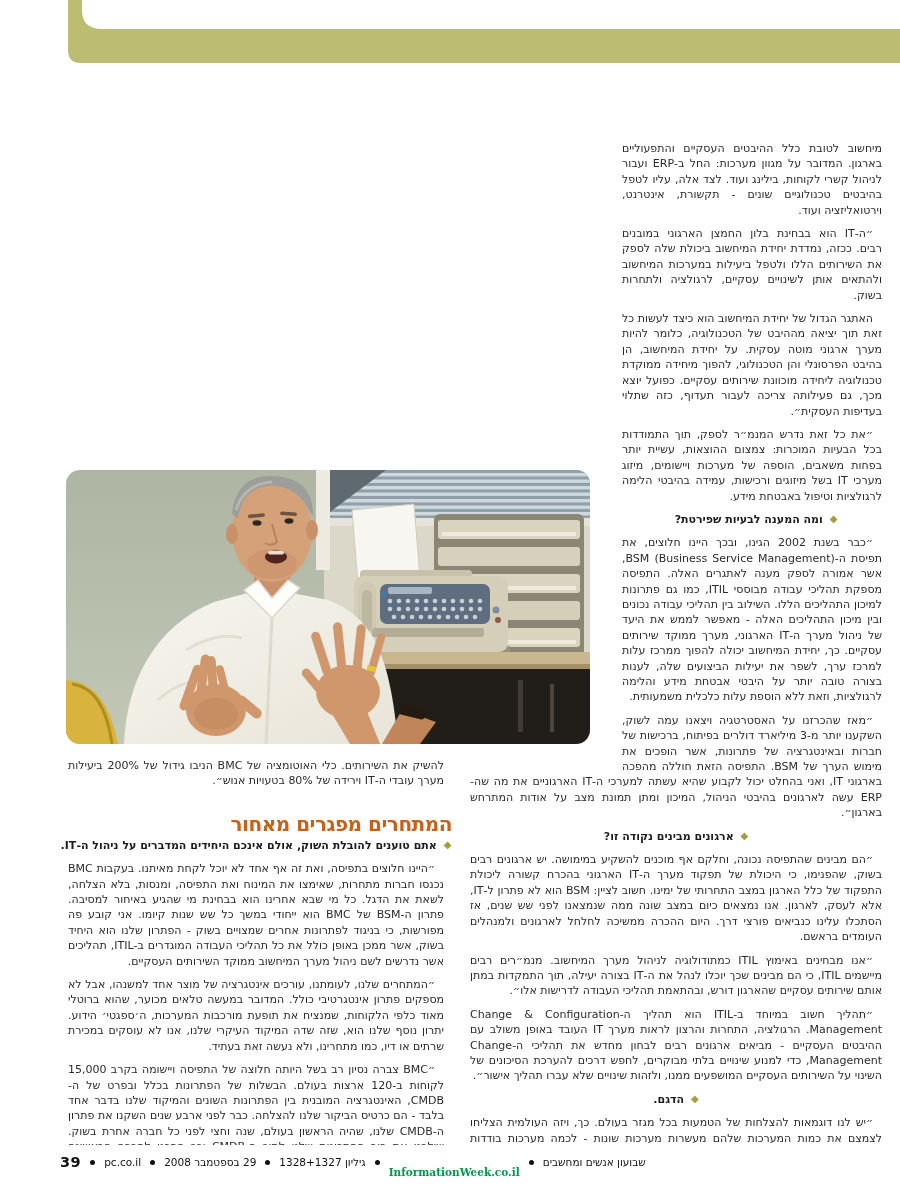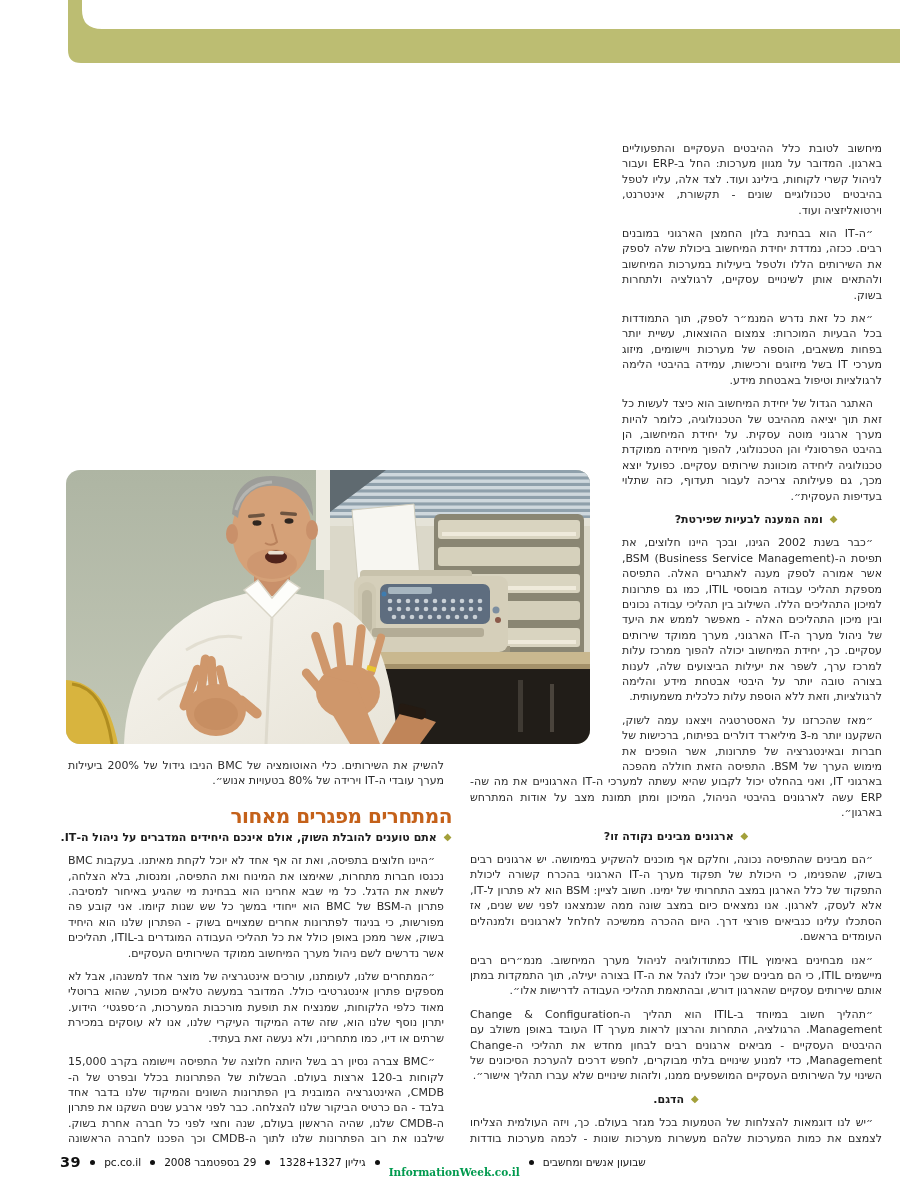--- a/index.html
+++ b/index.html
@@ -15,21 +15,21 @@
     direction:rtl;text-align:justify;
     font-size:11px;line-height:15.4px;color:#2b2b2b;
   }
   #col-right{left:462px;width:428px;}
   #col-left{left:60px;width:392px;}
   .para{margin:8px;text-indent:9px;}
   .para.noindent{text-indent:0;}
   .question{margin:2px 0 0 0;font-weight:bold;color:#1c1c1c;text-align:center;text-indent:0;}
   .diamond{font-size:10px;margin-left:3px;position:relative;top:-1px;}
   .sec-heading{
-    margin:16px 0 3px 0;font-size:20px;line-height:22px;font-weight:bold;
+    margin:24px 0 3px 0;font-size:20px;line-height:22px;font-weight:bold;
     text-align:right;letter-spacing:-0.5px;
   }
   
   .photo-notch{float:left;width:150px;height:292px;margin-top:337px;margin-right:10px;}
   .photo-block{float:left;width:100%;height:288px;margin-top:337px;}
   
   #photo{
     position:absolute;left:66px;top:470px;width:524px;height:274px;
     border-radius:14px;overflow:hidden;
   }
@@ -51,22 +51,22 @@
 <div id="banner">
   <svg width="832" height="63" viewBox="0 0 832 63" xmlns="http://www.w3.org/2000/svg">
     <path id="banner-path" d="M0,0 L14,0 L14,10 Q14,29 34,29 L832,29 L832,63 L13,63 Q0,63 0,50 Z" fill="#bcbd72"></path>
   </svg>
 </div>
 
 <div class="col" id="col-right">
   <div class="photo-notch"></div>
 <p class="para noindent">מיחשוב לטובת כלל ההיבטים העסקיים והתפעוליים בארגון. המדובר על מגוון מערכות: החל ב-ERP ועבור לניהול קשרי לקוחות, בילינג ועוד. לצד אלה, עליו לטפל בהיבטים טכנולוגיים שונים - תקשורת, אינטרנט, וירטואליזציה ועוד.</p>
     <p class="para">״ה-IT הוא בבחינת בלון החמצן הארגוני במובנים רבים. ככזה, נמדדת יחידת המיחשוב ביכולת שלה לספק את השירותים הללו ולטפל ביעילות במערכות המיחשוב ולהתאים אותן לשינויים עסקיים, לרגולציה ולתחרות בשוק.</p>
+    <p class="para">האתגר הגדול של יחידת המיחשוב הוא כיצד לעשות כל זאת תוך יציאה מההיבט של הטכנולוגיה, כלומר להיות מערך ארגוני מוטה עסקית. על יחידת המיחשוב, הן בהיבט הפרסונלי והן הטכנולוגי, להפוך מיחידה ממוקדת טכנולוגיה ליחידה מוכוונת שירותים עסקיים. כפועל יוצא מכך, גם פעילותה צריכה לעבור תעדוף, כזה שתלוי בעדיפות העסקית״.</p>
     <p class="para">״את כל זאת נדרש המנמ״ר לספק, תוך התמודדות בכל הבעיות המוכרות: צמצום ההוצאות, עשיית יותר בפחות משאבים, הוספה של מערכות ויישומים, מיזוג מערכי IT בשל מיזוגים ורכישות, עמידה בהיבטי הלימה לרגולציות וטיפול באבטחת מידע.</p>
-    <p class="para">האתגר הגדול של יחידת המיחשוב הוא כיצד לעשות כל זאת תוך יציאה מההיבט של הטכנולוגיה, כלומר להיות מערך ארגוני מוטה עסקית. על יחידת המיחשוב, הן בהיבט הפרסונלי והן הטכנולוגי, להפוך מיחידה ממוקדת טכנולוגיה ליחידה מוכוונת שירותים עסקיים. כפועל יוצא מכך, גם פעילותה צריכה לעבור תעדוף, כזה שתלוי בעדיפות העסקית״.</p>
     <p class="question"><span class="diamond" style="color: rgb(163, 160, 58);">◆</span> ומה המענה לבעיות שפירטת?</p>
     <p class="para">״כבר בשנת 2002 הגינו, ובכך היינו חלוצים, את תפיסת ה-BSM (Business Service Management), אשר אמורה לספק מענה לאתגרים האלה. התפיסה מספקת תהליכי עבודה מבוססי ITIL, כמו גם פתרונות למיכון התהליכים הללו. השילוב בין תהליכי עבודה נכונים ובין מיכון התהליכים האלה - מאפשר לממש את היעד של ניהול מערך ה-IT הארגוני, מערך ממוקד שירותים עסקיים. כך, יחידת המיחשוב יכולה להפוך ממרכז עלות למרכז ערך, לשפר את יעילות הביצועים שלה, לענות בצורה טובה יותר על היבטי אבטחת מידע והלימה לרגולציות, וזאת ללא הוספת עלות כלכלית משמעותית.</p>
     <p class="para">״מאז שהכרזנו על האסטרטגיה ויצאנו עמה לשוק, השקענו יותר מ-3 מיליארד דולרים בפיתוח, ברכישות של חברות ובאינטגרציה של פתרונות, אשר הופכים את מימוש הערך של BSM. התפיסה הזאת חוללה מהפכה בארגוני IT, ואני בהחלט יכול לקבוע שהיא עשתה למערכי ה-IT הארגוניים את מה שה-ERP עשה לארגונים בהיבטי הניהול, המיכון ומתן תמונת מצב על אודות המתרחש בארגון״.</p>
     <p class="question"><span class="diamond" style="color: rgb(163, 160, 58);">◆</span> ארגונים מבינים נקודה זו?</p>
     <p class="para">״הם מבינים שהתפיסה נכונה, וחלקם אף מוכנים להשקיע במימושה. יש ארגונים רבים בשוק, שהפנימו, כי היכולת של תפקוד מערך ה-IT הארגוני בהכרח קשורה ליכולת התפקוד של כלל הארגון במצב התחרותי של ימינו. חשוב לציין: BSM הוא לא פתרון ל-IT, אלא לעסק, לארגון. אנו נמצאים כיום במצב שונה ממה שנמצאנו לפני שש שנים, אז הסתכלו עלינו כנביאים פורצי דרך. היום ההכרה ממשיכה לחלחל לארגונים ולמנהלים העומדים בראשם.</p>
     <p class="para">״אנו מבחינים באימוץ ITIL כמתודולוגיה לניהול מערך המיחשוב. מנמ״רים רבים מיישמים ITIL, כי הם מבינים שכך יוכלו לנהל את ה-IT בצורה יעילה, תוך התמקדות במתן אותם שירותים עסקיים שהארגון דורש, ובהתאמת תהליכי העבודה לדרישות אלו״.</p>
     <p class="para">״תהליך חשוב במיוחד ב-ITIL הוא תהליך ה-Change &amp; Configuration Management. הרגולציה, התחרות והרצון לראות מערך IT העובד באופן משולב עם ההיבטים העסקיים - מביאים ארגונים רבים לבחון מחדש את תהליכי ה-Change Management, כדי למנוע שינויים בלתי מבוקרים, לחפש דרכים להערכת הסיכונים של השינוי על השירותים העסקיים המושפעים ממנו, ולזהות שינויים שלא עברו תהליך אישור״.</p>
     <p class="question"><span class="diamond" style="color: rgb(163, 160, 58);">◆</span> הדגם.</p>
     <p class="para">״יש לנו דוגמאות להצלחות של הטמעות בכל מגזר בעולם. כך, ויזה העולמית הצליחו לצמצם את כמות המערכות שלהם מעשרות מערכות שונות - לכמה מערכות בודדות היושבות על פלטפורמה אחת. הם הפחיתו ביותר מ-10% את עלויות ניהול המיחשוב שלהם. מוטורולה העולמית קיצרו את זמן ההתאוששות שלהם מנפילות ב-30%. לקוחות BMC מענף הטלקומוניקציה באירופה סבלו מ-38% הצלחה בלבד בעת השקת יישומים חדשים, ובעקבות מימוש התפיסה שלנו הם הגדילו את אחוזי ההצלחה ל-90%, תוך הפחתה של 90% בזמן שנדרש</p>
   </div>

